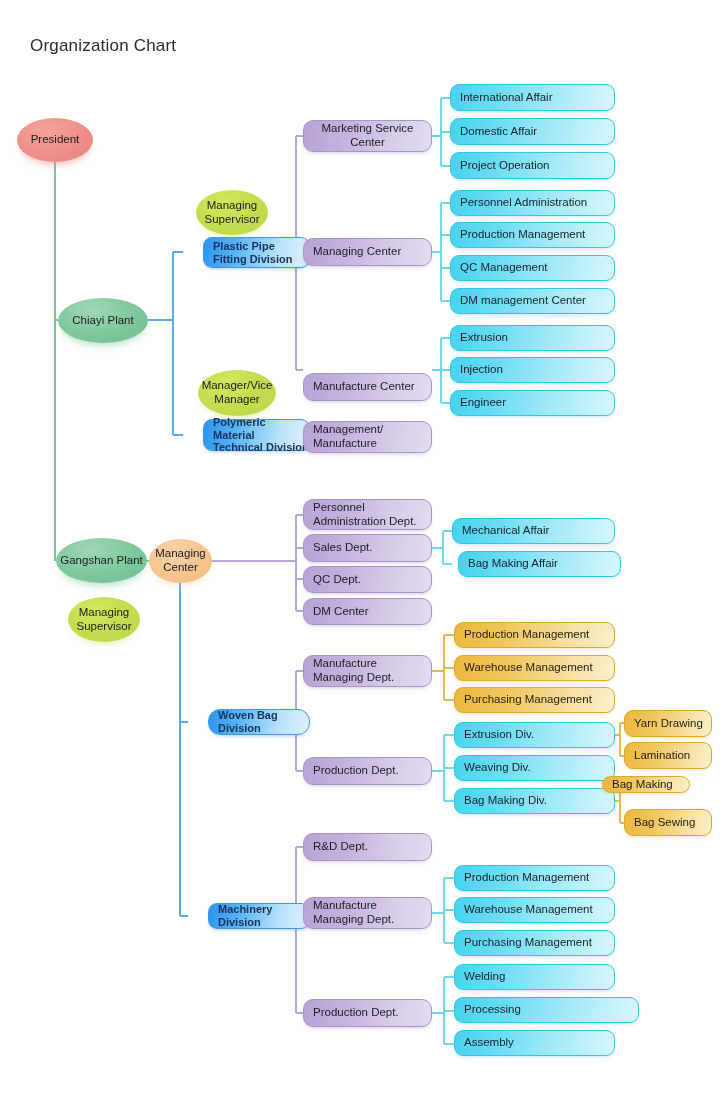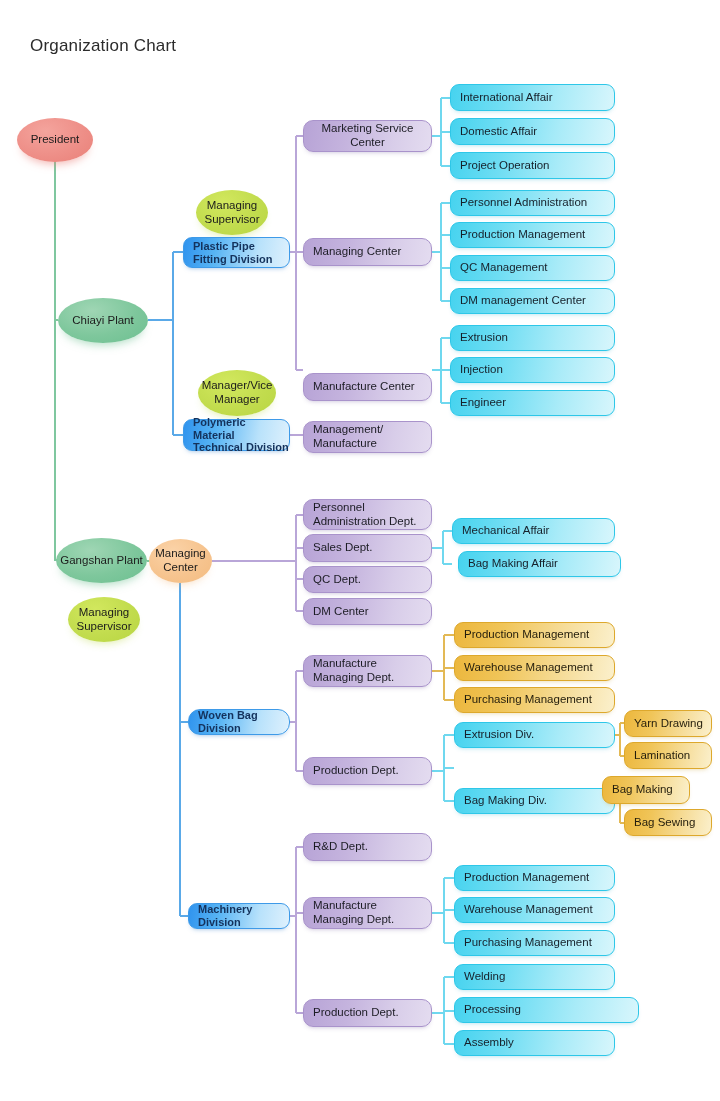--- a/index.html
+++ b/index.html
@@ -46,21 +46,21 @@
   }
 
   
   .box{
     border-radius:9px;padding:3px 0 3px 9px;
   }
   .box-blue{
     background:linear-gradient(100deg,#2f93ee 0%,#57b4f4 30%,#b9e2fb 70%,#dff1fd 100%);
     border:1.6px solid #3e9ae8;
     box-shadow:0 3px 5px -3px rgba(60,130,200,.55);
-    font-weight:bold;font-size:11px;color:#14325c;
+    font-weight:bold;font-size:11px;color:#14325c;margin-left:20px;
   }
   .box-purple{
     background:linear-gradient(100deg,#b7a3d6 0%,#c5b4de 35%,#d8cde9 70%,#e4dcf0 100%);
     border:1px solid #a993cb;border-radius:10px;
     box-shadow:0 3px 5px -3px rgba(120,100,160,.45);
     color:#1c1c24;
   }
   .box-cyan{
     background:linear-gradient(100deg,#46d3ef 0%,#6eddf3 30%,#a8ebf8 65%,#d8f6fc 100%);
     border:1.4px solid #2ec7e8;border-radius:9px;
@@ -252,23 +252,24 @@
   <div class="node box box-yellow" style="left:454px;top:655px;width:161px;height:26px;">Warehouse Management</div>
   <div class="node box box-yellow" style="left:454px;top:687px;width:161px;height:26px;">Purchasing Management</div>
 
   <div class="node box box-purple" style="left:303px;top:757px;width:129px;height:28px;">Production Dept.</div>
 
   <div class="node box box-cyan" style="left:454px;top:722px;width:161px;height:26px;">Extrusion Div.</div>
 
   <div class="node box box-yellow" style="left:624px;top:710px;width:88px;height:27px;">Yarn Drawing</div>
   <div class="node box box-yellow" style="left:624px;top:742px;width:88px;height:27px;">Lamination</div>
 
+  <div class="node box box-cyan" style="left:454px;top:755px;width:161px;height:26px;">Weaving Div.</div>
   <div class="node box box-cyan" style="left:454px;top:788px;width:161px;height:26px;">Bag Making Div.</div>
 
-  <div class="node box box-yellow" style="left:602px;top:776px;width:88px;height:28px;">Bag Making</div>
+  <div class="node box box-yellow" style="left:602px;top:776px;width:88px;height:17px;">Bag Making</div>
   <div class="node box box-yellow" style="left:624px;top:809px;width:88px;height:27px;">Bag Sewing</div>
 
   <div class="node box box-blue" style="left:188px;top:903px;width:102px;height:26px;">Machinery Division</div>
 
   <div class="node box box-purple" style="left:303px;top:833px;width:129px;height:28px;">R&amp;D Dept.</div>
 
   <div class="node box box-purple" style="left:303px;top:897px;width:129px;height:32px;">Manufacture
 Managing Dept.</div>
 
   <div class="node box box-cyan" style="left:454px;top:865px;width:161px;height:26px;">Production Management</div>

